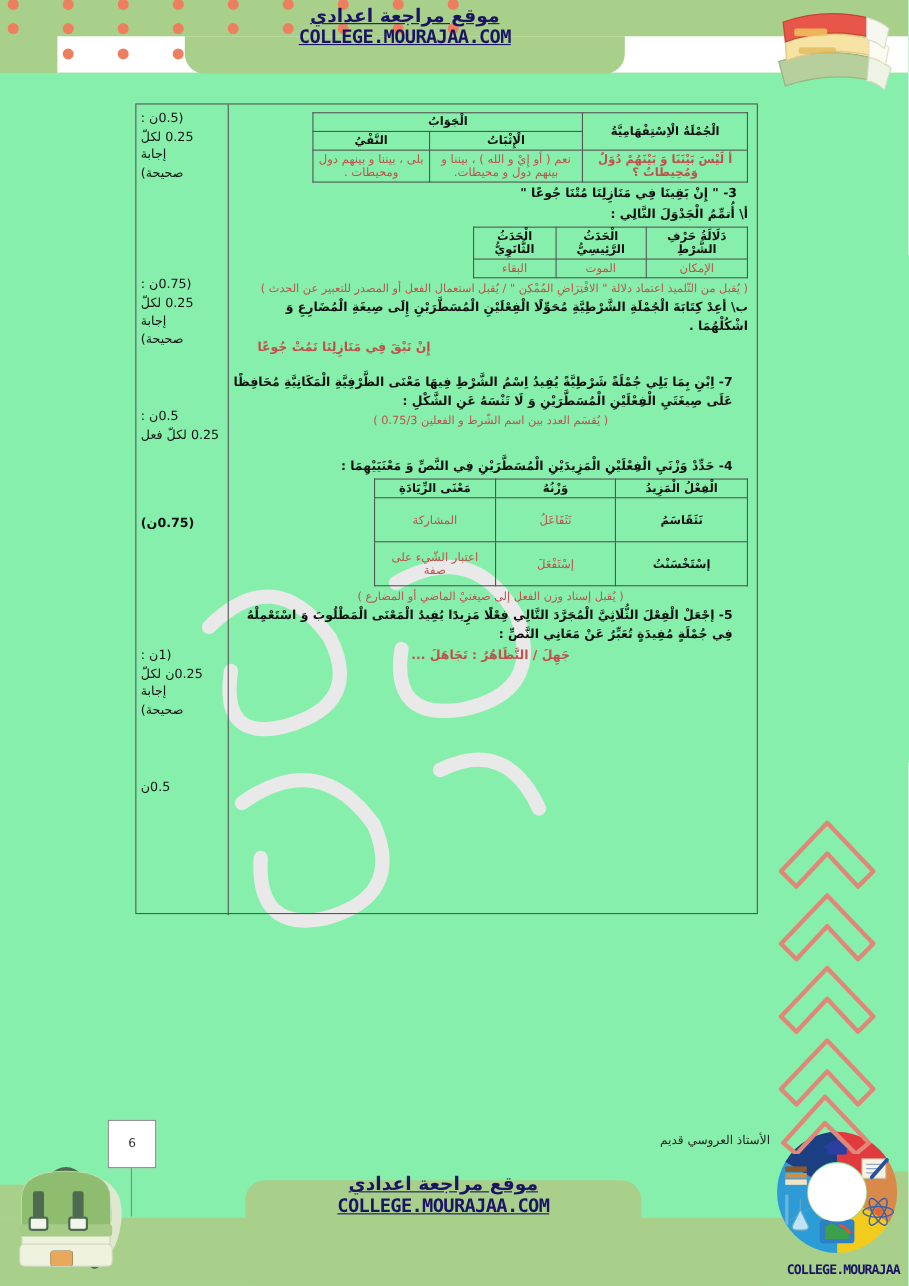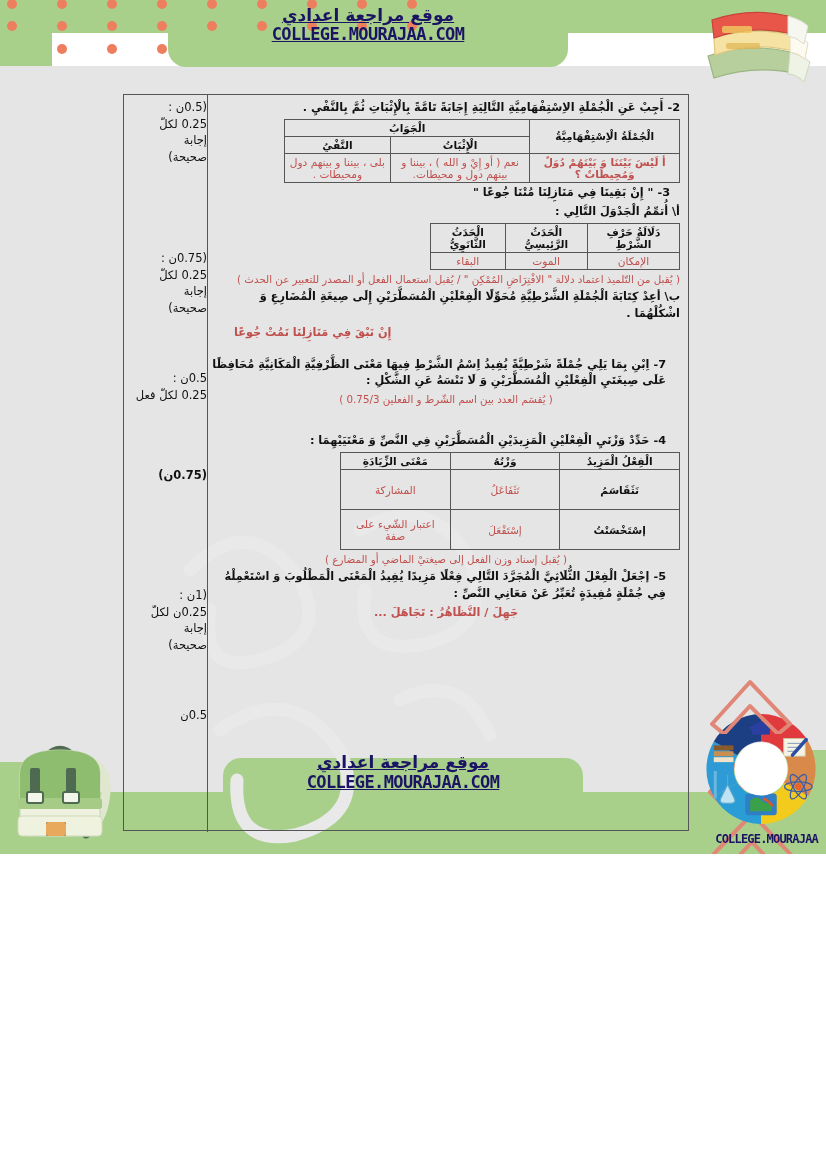--- a/index.html
+++ b/index.html
@@ -5,22 +5,22 @@
   * { box-sizing: border-box; }
   html, body {
     margin: 0; padding: 0;
     width: 826px; height: 1169px;
     background: #ffffff;
     font-family: "DejaVu Sans", "Liberation Sans", sans-serif;
     overflow: hidden;
   }
   #page {
     position: relative;
-    width: 826px; height: 854px;
-    background: #e5e5e5;
+    width: 826px; height: 1169px;
+    background: #86efac;
     overflow: hidden;
   }
 
   
   .banner-top {
     position: absolute; left: 0; top: 0;
     width: 826px; height: 66px;
     background: #a8d08a;
   }
   .banner-top-dots {
@@ -139,21 +139,21 @@
   }
 
   
   .marks-col {
     position: absolute; left: 0; top: 0;
     width: 83px; height: 737px;
   }
   .mark {
     position: absolute;
     width: 79px;
-    text-align: right;
+    text-align: left;
     font-size: 11.5px;
     line-height: 1.45;
     color: #111;
     direction: rtl;
   }
 
   
   .content-col {
     position: absolute; right: 0; top: 0;
     width: 482px; height: 737px;
@@ -357,24 +357,20 @@
           <div>إجابة</div>
           <div>صحيحة)</div>
       </div>
       <div class="mark" style="top:612px;">
         <div>0.5ن</div>
       </div>
     </div>
 
     <div class="content-col">
 
-      <div class="q-line">
-        <span class="q-num">2-</span>
-        <span class="q-body">أَجِبْ عَنِ الْجُمْلَةِ الاِسْتِفْهَامِيَّةِ التَّالِيَةِ إِجَابَةً تَامَّةً بِالْإِثْبَاتِ ثُمَّ بِالنَّفْيِ .</span>
-      </div>
 
       <table class="exam t1">
         <tbody>
             <tr>
           <td class="c-q" rowspan="2">الْجُمْلَةُ الْاِسْتِفْهَامِيَّةُ</td>
           <td colspan="2">الْجَوَابُ</td>
         </tr>
         <tr>
           <td class="c-af">الْإِثْبَاتُ</td>
           <td class="c-ng">النَّفْيُ</td>

